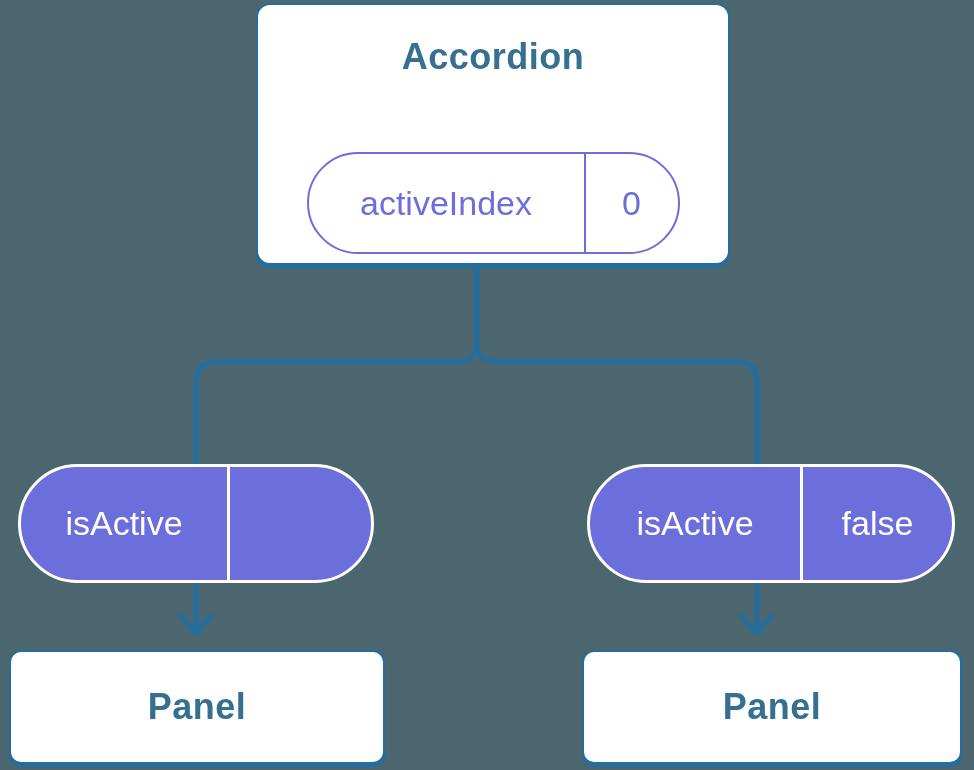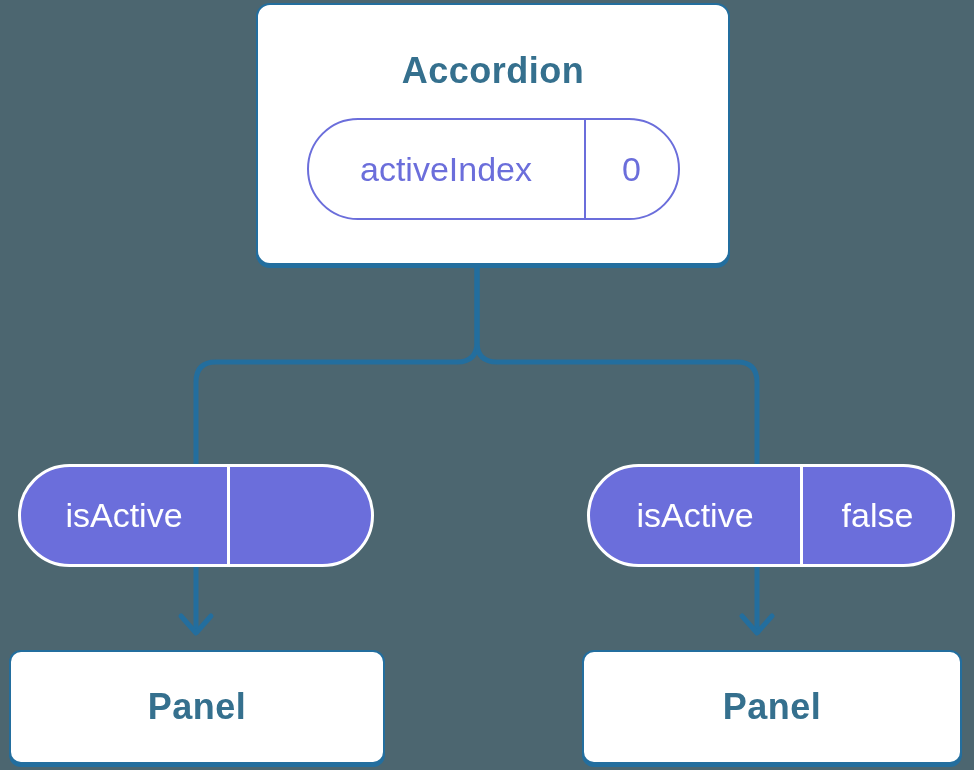--- a/index.html
+++ b/index.html
@@ -41,21 +41,21 @@
     border: 2.5px solid var(--line);
     box-shadow: 0 3px 0 0 var(--line);
     display: flex;
     flex-direction: column;
     align-items: center;
   }
   .accordion-card {
     left: 256px; top: 3px;
     width: 474px; height: 262px;
     border-radius: 14px;
-    padding-top: 44px;
+    padding-top: 30px;
   }
   .node-title {
     color: var(--title);
     font-size: 36px;
     font-weight: 700;
     letter-spacing: 0.5px;
     line-height: 1.2;
   }
   .accordion-card .node-title { margin-bottom: 26px; }
 
@@ -70,31 +70,32 @@
     display: flex;
     align-items: center;
     justify-content: center;
   }
 
   .state-pill {
     width: 373px; height: 102px;
     background: var(--card);
     border: 2.5px solid var(--purple);
     color: var(--purple);
+    margin-top: 48px;
   }
   .state-pill .pill-label { width: 277px; border-right: 2.5px solid var(--purple); }
   .state-pill .pill-value { flex: 1; }
 
   .prop-pill {
     position: absolute;
     background: var(--purple);
     border: 3px solid var(--card);
     color: var(--light_text);
     top: 464px;
-    height: 103px;
+    height: 119px;
   }
   .prop-pill .pill-label { border-right: 3px solid var(--card); }
   .prop-pill .pill-value { flex: 1; }
   .prop-pill-left  { left: 18px;  width: 356px; }
   .prop-pill-left  .pill-label { width: 209px; }
   .prop-pill-right { left: 587px; width: 368px; }
   .prop-pill-right .pill-label { width: 213px; }
 
   .panel-card {
     height: 114px; top: 650px;

